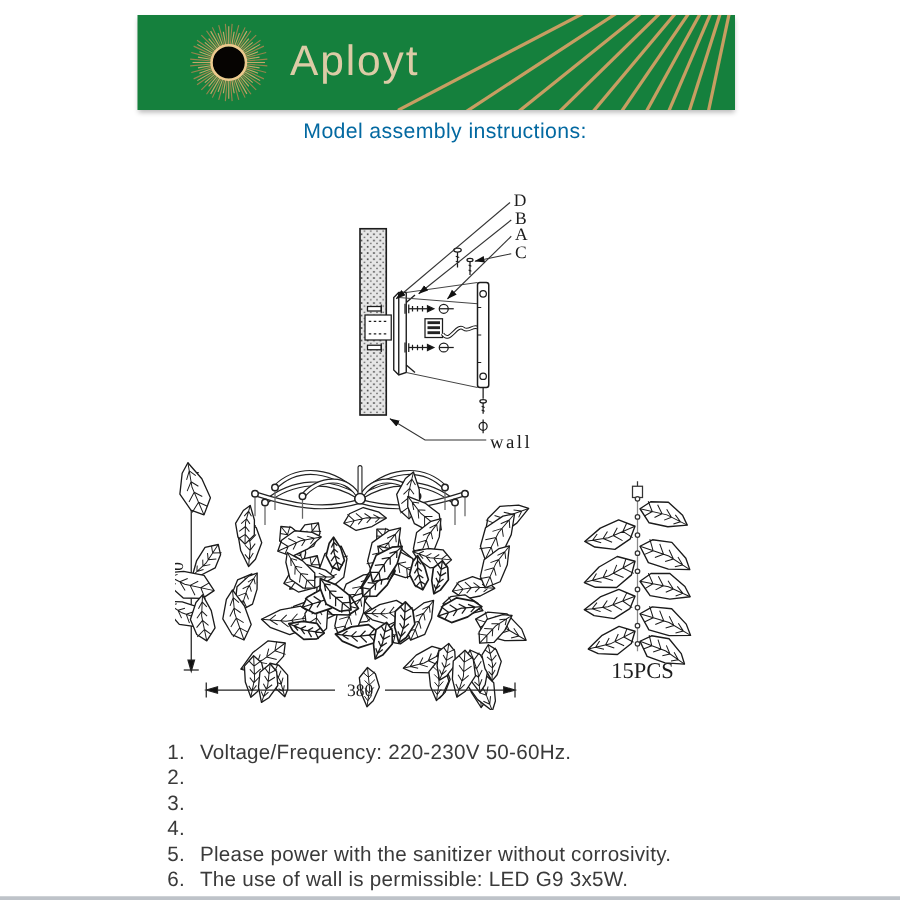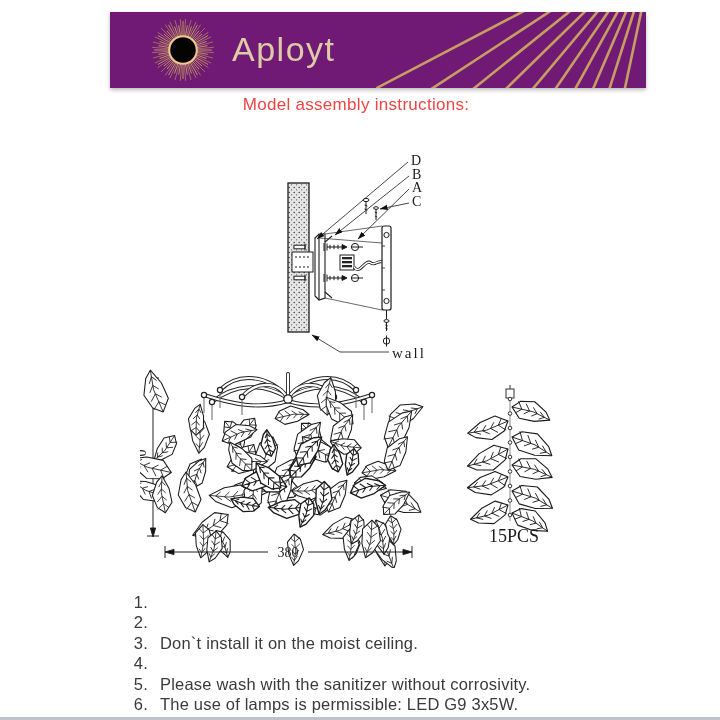--- a/index.html
+++ b/index.html
@@ -1,29 +1,29 @@
 <!DOCTYPE html>
 <html><head>
 <meta charset="utf-8">
 <style>
   html,body{margin:0;padding:0;background:#ffffff;}
   .page{position:relative;width:720px;height:720px;background:#fff;overflow:hidden;
         font-family:"Liberation Sans",sans-serif;}
 
   
-  .banner{position:absolute;left:110px;top:12px;width:536px;height:76px;
-          background:#701a75;overflow:hidden;box-shadow:0 2px 4px rgba(0,0,0,.28);}
+  .banner{position:absolute;left:110px;top:12px;width:478px;height:76px;
+          background:#15803d;overflow:hidden;box-shadow:0 2px 4px rgba(0,0,0,.28);}
   .banner .logo{position:absolute;left:28px;top:0;}
   .banner .brand{position:absolute;left:122px;top:0;height:76px;line-height:74px;
                  font-size:34px;letter-spacing:1.5px;color:#dccba6;font-weight:400;}
   .banner .rays{position:absolute;right:0;top:0;}
 
   
   .title{position:absolute;left:0;top:94px;width:712px;text-align:center;
-         color:#ef4444;font-size:17px;line-height:21.5px;letter-spacing:.3px;}
+         color:#0369a1;font-size:17px;line-height:21.5px;letter-spacing:.3px;}
 
   
   .mount{position:absolute;left:268px;top:146px;}
   .lamp{position:absolute;left:140px;top:368px;}
   .strand{position:absolute;left:462px;top:383px;}
   text.cad{font-family:"Liberation Serif",serif;fill:#1c1c1c;}
 
   
   .instructions{position:absolute;left:96px;top:592px;width:580px;margin:0;padding:0;list-style:none;}
   .instructions li{display:flex;font-size:16.5px;line-height:20.4px;color:#3a3a3a;letter-spacing:.2px;}
@@ -656,35 +656,35 @@
           <path d="M0 0 L6.4 -8 L20 -12 L34 -5.6000000000000005 L40 0.8 L25.6 6.800000000000001 L10.4 8.4 Z" fill="#fff" stroke="#1b1b1b" stroke-width="1.1" stroke-linejoin="round"></path>
           <path d="M0 0 L22 -2 L40 0.8 M10 -0.8999999999999999 L4.3999999999999995 -7.699999999999999 M10 -0.8999999999999999 L5.2 4.35 M18 -1.6199999999999999 L12.399999999999999 -7.46 M18 -1.6199999999999999 L13.2 3.0300000000000002 M26 -1.3760000000000001 L20.4 -6.256 M26 -1.3760000000000001 L21.2 2.6740000000000004 M34 -0.12800000000000056 L28.4 -4.048 M34 -0.12800000000000056 L29.2 3.321999999999999" fill="none" stroke="#1b1b1b" stroke-width="0.8250000000000001"></path>
         </g>
       </g>
     <text class="cad" x="52" y="159" font-size="18" text-anchor="middle">15PCS</text>
   </svg>
 
   <ol class="instructions">
     <li>
         <span class="num">1.</span>
+        <span class="txt">Voltage/Frequency: 220-230V 50-60Hz.</span>
       </li>
     <li>
         <span class="num">2.</span>
       </li>
     <li>
         <span class="num">3.</span>
-        <span class="txt">Don`t install it on the moist ceiling.</span>
       </li>
     <li>
         <span class="num">4.</span>
       </li>
     <li>
         <span class="num">5.</span>
-        <span class="txt">Please wash with the sanitizer without corrosivity.</span>
+        <span class="txt">Please power with the sanitizer without corrosivity.</span>
       </li>
     <li>
         <span class="num">6.</span>
-        <span class="txt">The use of lamps is permissible: LED G9 3x5W.</span>
+        <span class="txt">The use of wall is permissible: LED G9 3x5W.</span>
       </li>
   </ol>
 
   <div class="bottom-strip"></div>
 </div>
 
 </body></html>

